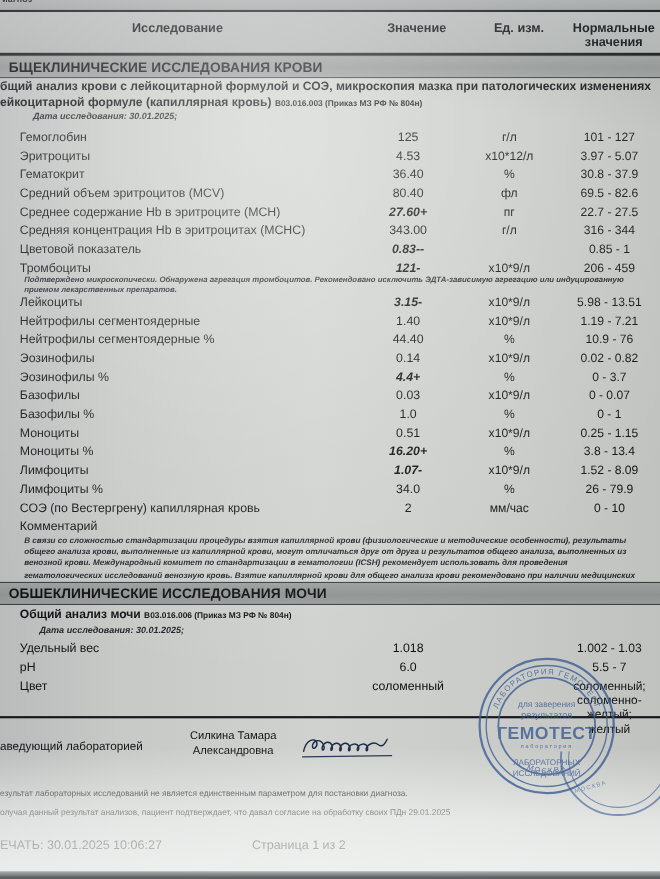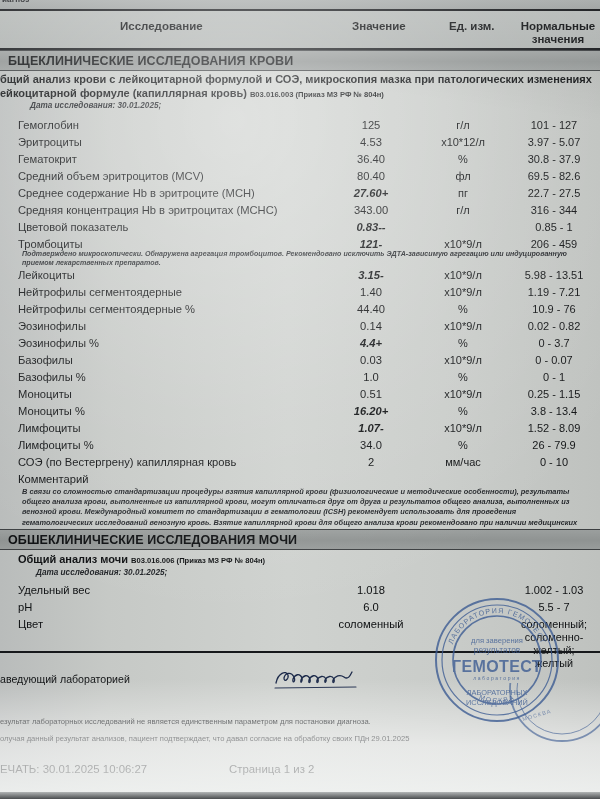--- a/index.html
+++ b/index.html
@@ -496,20 +496,24 @@
       <span class="name">Цвет</span>
       <span class="value">соломенный</span>
       <span class="unit"></span>
       <span class="norm multi" style="white-space:pre-line;">соломенный;
 соломенно-желтый;
 желтый</span>
     </div>
 
     <div class="rule-sig" style="top:651px;"></div>
     <div class="sig-role" style="left:0px; top:673px;">аведующий лабораторией</div>
+    <div class="sig-name" style="left:152px; top:664px; width:120px;">
+      <span>Силкина Тамара</span><br>
+      <span>Александровна</span>
+    </div>
 
     <div class="sig-mark">
       <svg width="92" height="24" viewBox="0 0 92 24" fill="none" xmlns="http://www.w3.org/2000/svg">
         <path d="M4 16 C6 6, 14 3, 16 8 C17 12, 12 16, 12 11 C13 6, 19 4, 22 10 C24 15, 20 17, 21 12 C23 7, 28 6, 30 11 C31 15, 28 17, 29 13 C31 8, 36 7, 38 12 C39 16, 36 17, 37 13 C39 8, 44 7, 46 12 C47 16, 44 17, 45 13 C47 9, 52 8, 54 12 C55 15, 52 17, 53 13 C55 9, 60 8, 62 12 C63 16, 60 17, 61 13 C63 9, 68 7, 72 10 C76 13, 78 9, 80 5" stroke="currentColor" stroke-width="1.3" stroke-linecap="round" fill="none"></path>
         <path d="M3 21 L84 20" stroke="currentColor" stroke-width="1.1" stroke-linecap="round"></path>
       </svg>
     </div>
 
     <div class="footer-line" style="top:717px; left:0px;">езультат лабораторных исследований не является единственным параметром для постановки диагноза.</div>
     <div class="footer-line" style="top:734px; left:0px;">олучая данный результат анализов, пациент подтверждает, что давал согласие на обработку своих ПДн 29.01.2025</div>

